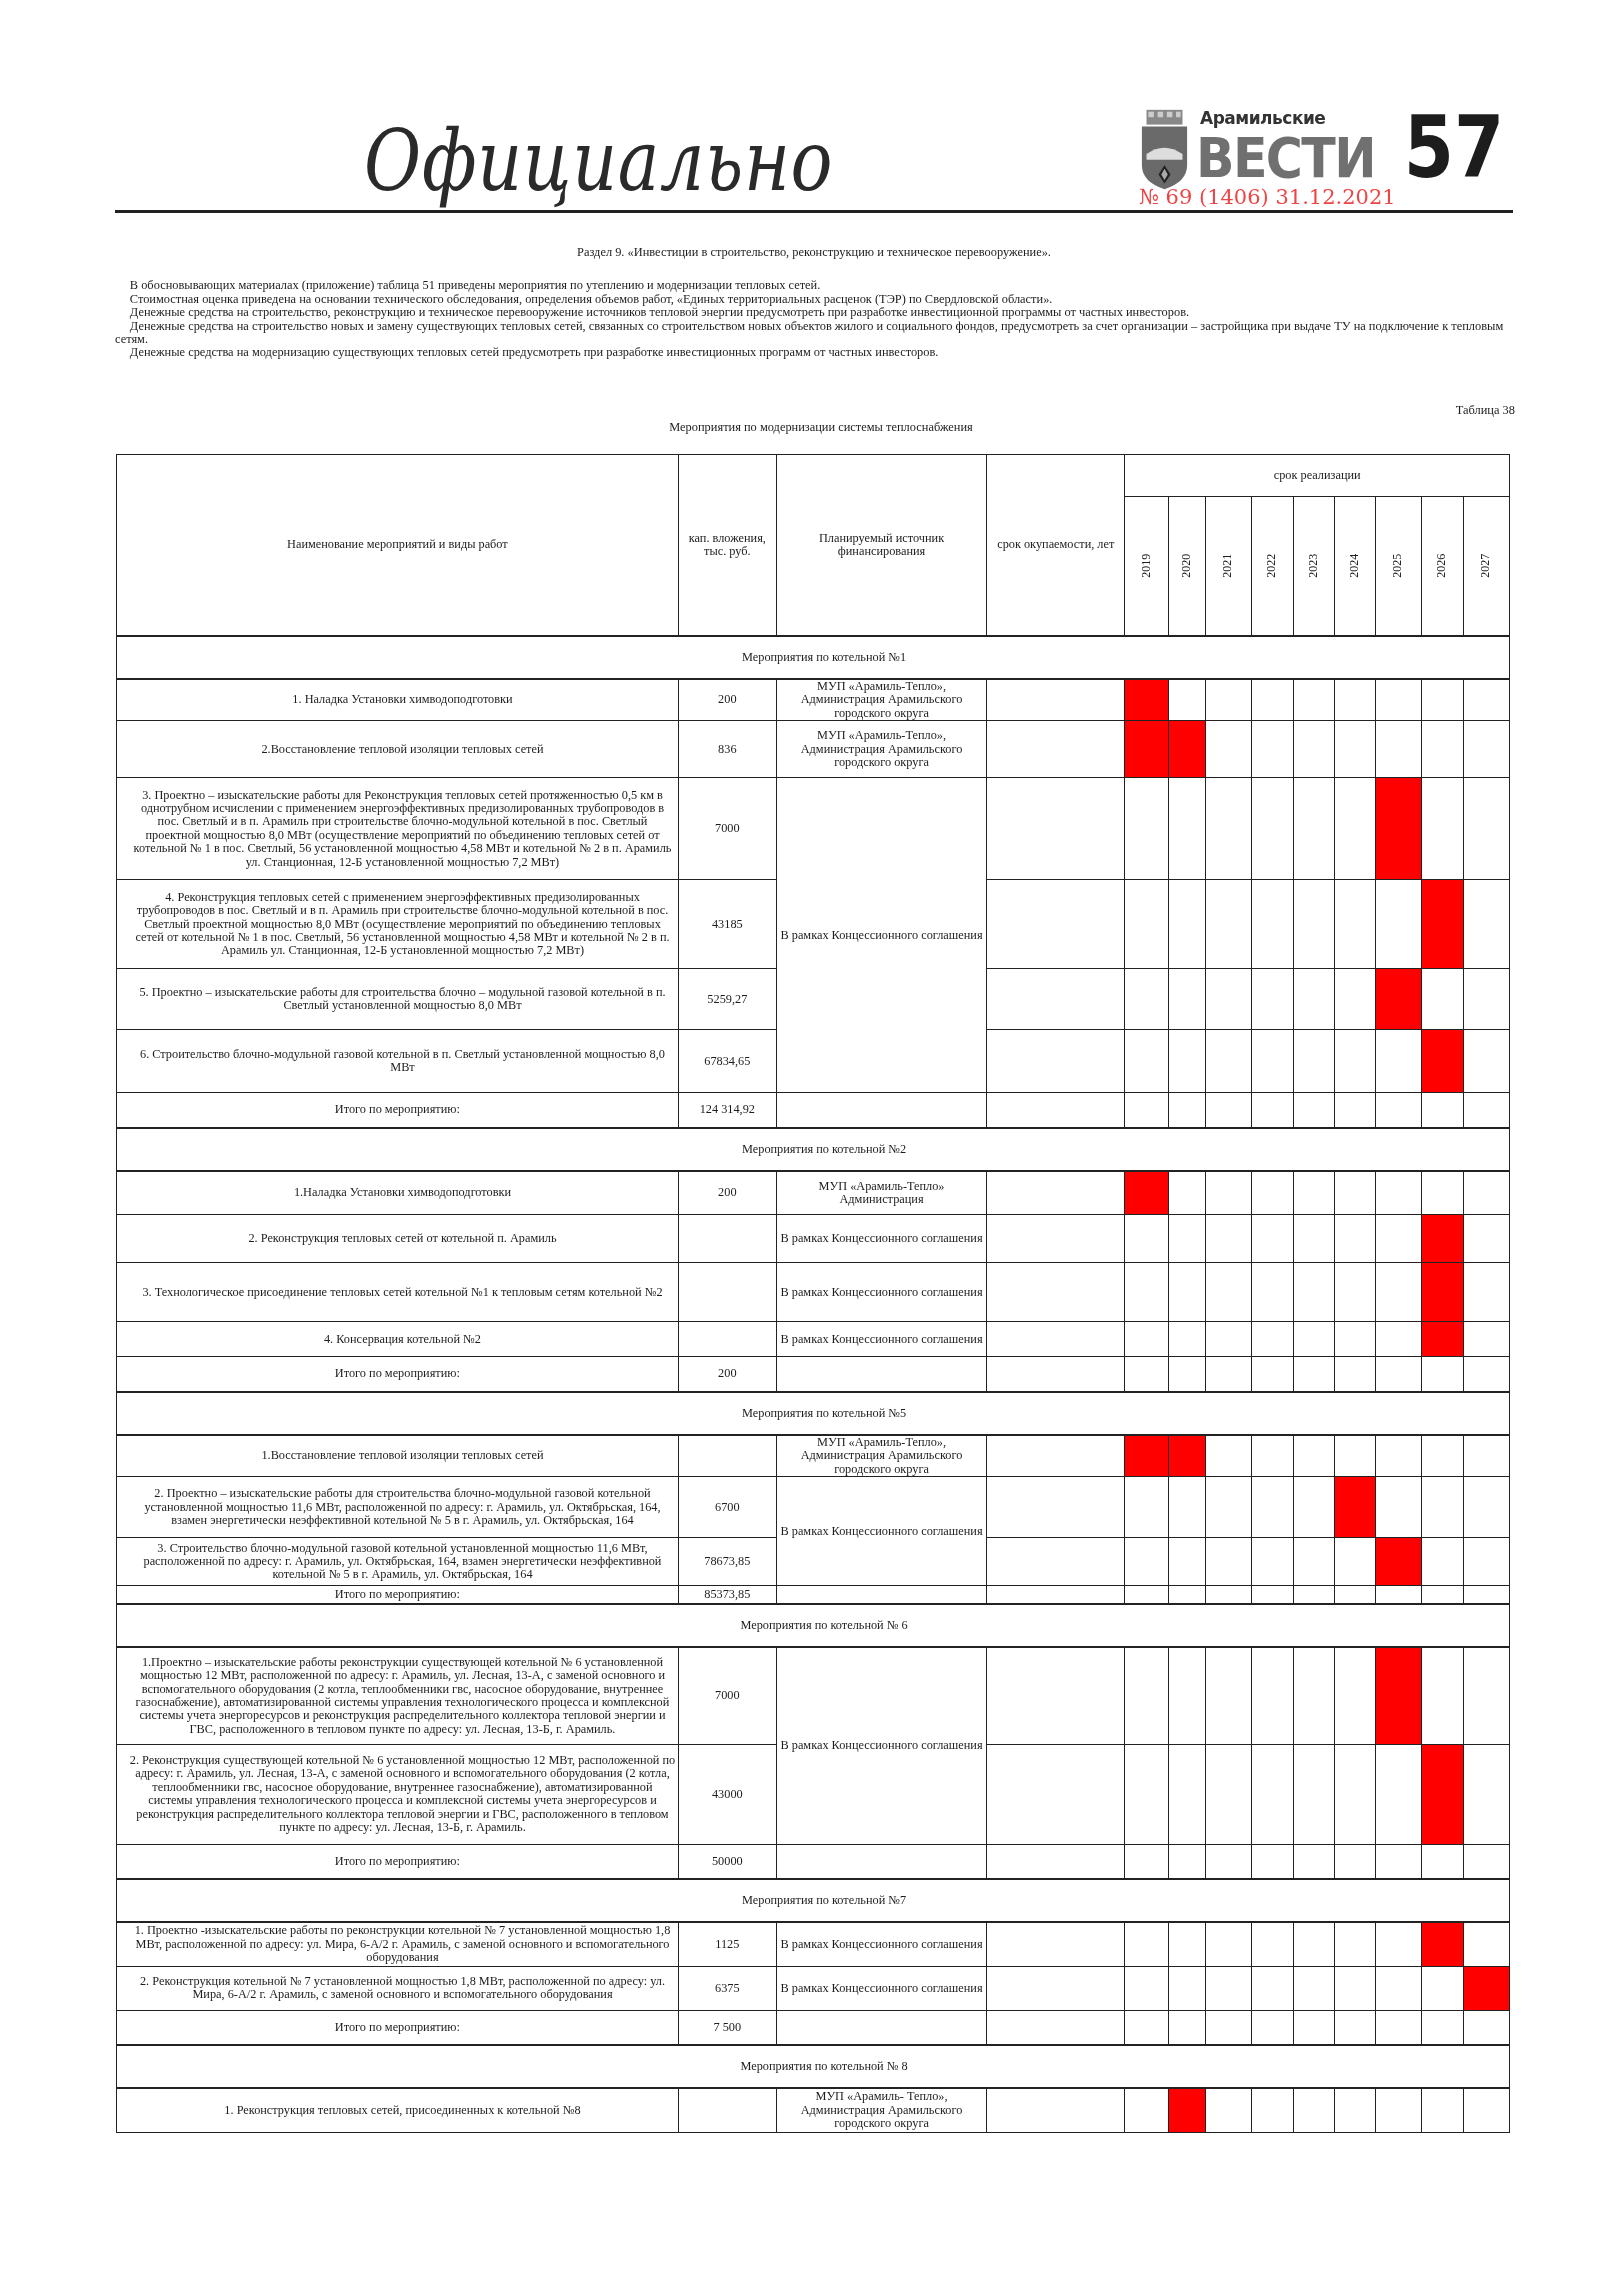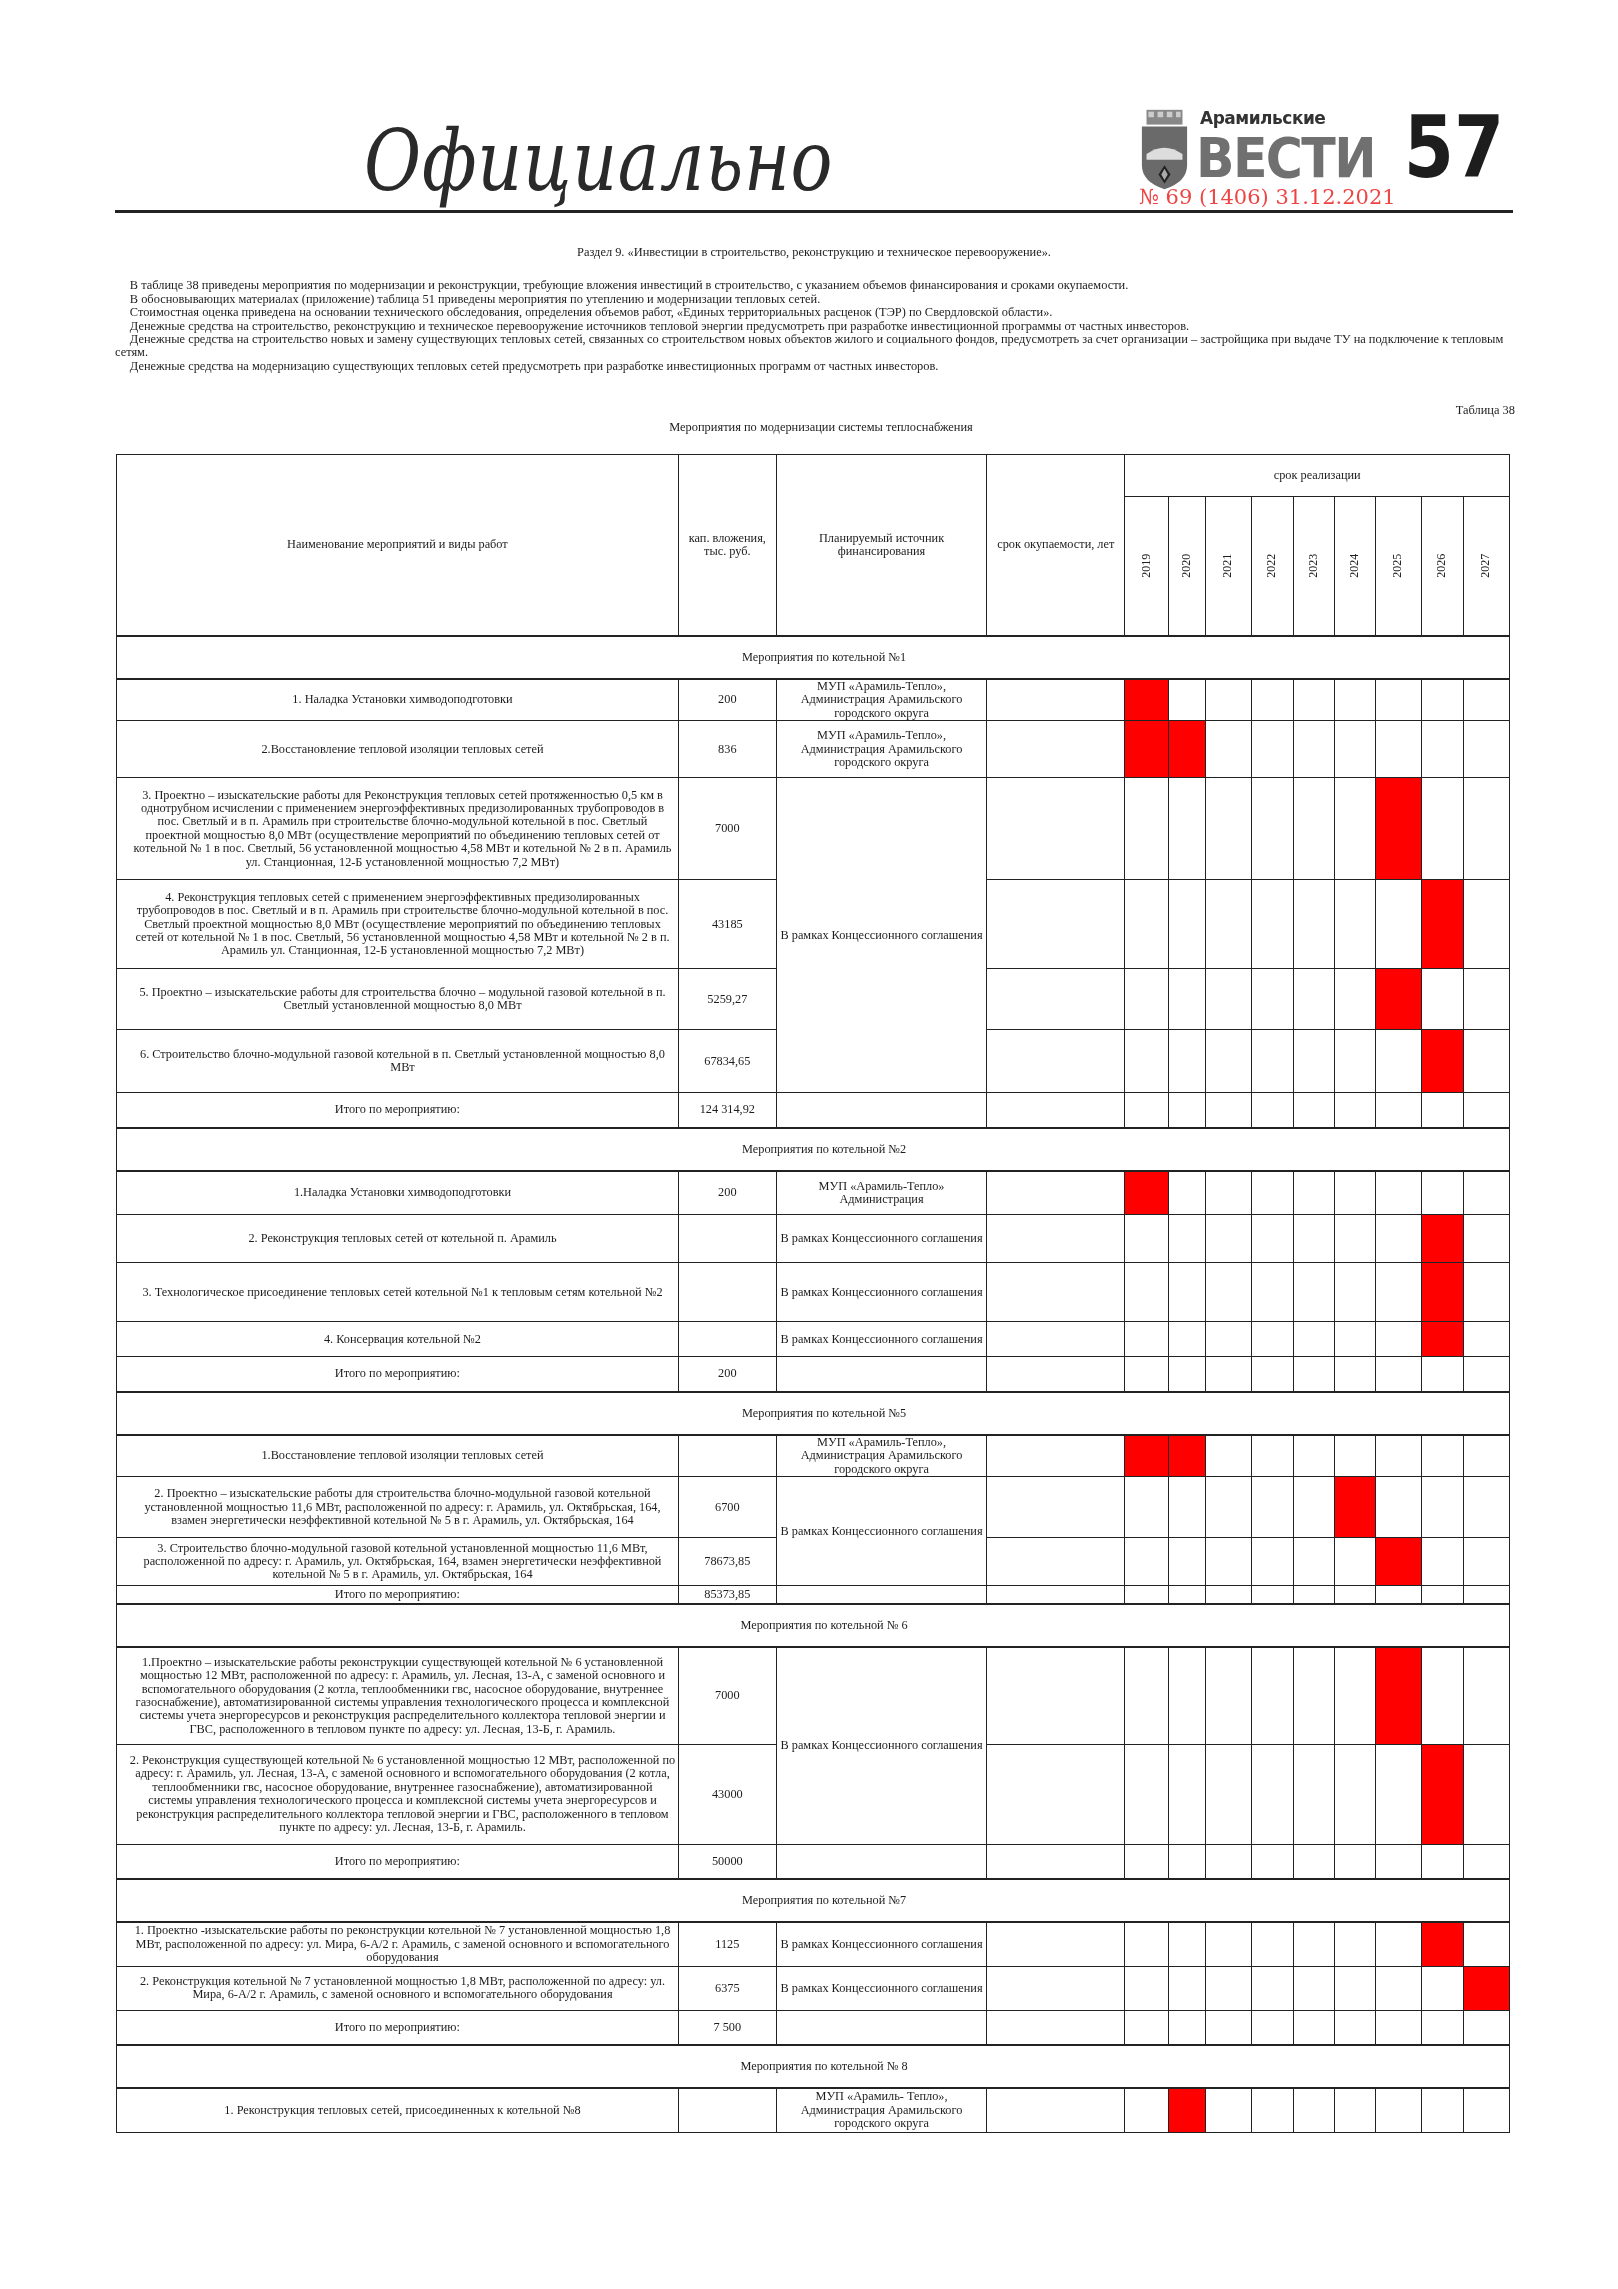--- a/index.html
+++ b/index.html
@@ -50,21 +50,20 @@
     <div class="paper-small">Арамильские</div>
     <div class="paper-big">ВЕСТИ</div>
   </div>
   <div class="issue">№ 69 (1406) 31.12.2021</div>
   <div class="page-number">57</div>
 </div>
 <div class="rule"></div>
 
 <div class="intro">
   <div class="heading">Раздел 9. «Инвестиции в строительство, реконструкцию и техническое перевооружение».</div>
-  <p>В таблице 38 приведены мероприятия по модернизации и реконструкции, требующие вложения инвестиций в строительство, с указанием объемов финансирования и сроками окупаемости.</p>
   <p>В обосновывающих материалах (приложение) таблица 51 приведены мероприятия по утеплению и модернизации тепловых сетей.</p>
   <p>Стоимостная оценка приведена на основании технического обследования, определения объемов работ, «Единых территориальных расценок (ТЭР) по Свердловской области».</p>
   <p>Денежные средства на строительство, реконструкцию и техническое перевооружение источников тепловой энергии предусмотреть при разработке инвестиционной программы от частных инвесторов.</p>
   <p>Денежные средства на строительство новых и замену существующих тепловых сетей, связанных со строительством новых объектов жилого и социального фондов, предусмотреть за счет организации – застройщика при выдаче ТУ на подключение к тепловым сетям.</p>
   <p>Денежные средства на модернизацию существующих тепловых сетей предусмотреть при разработке инвестиционных программ от частных инвесторов.</p>
 </div>
 <div class="table-label">Таблица 38</div>
 <div class="table-caption">Мероприятия по модернизации системы теплоснабжения</div>
 
 <table class="plan">

